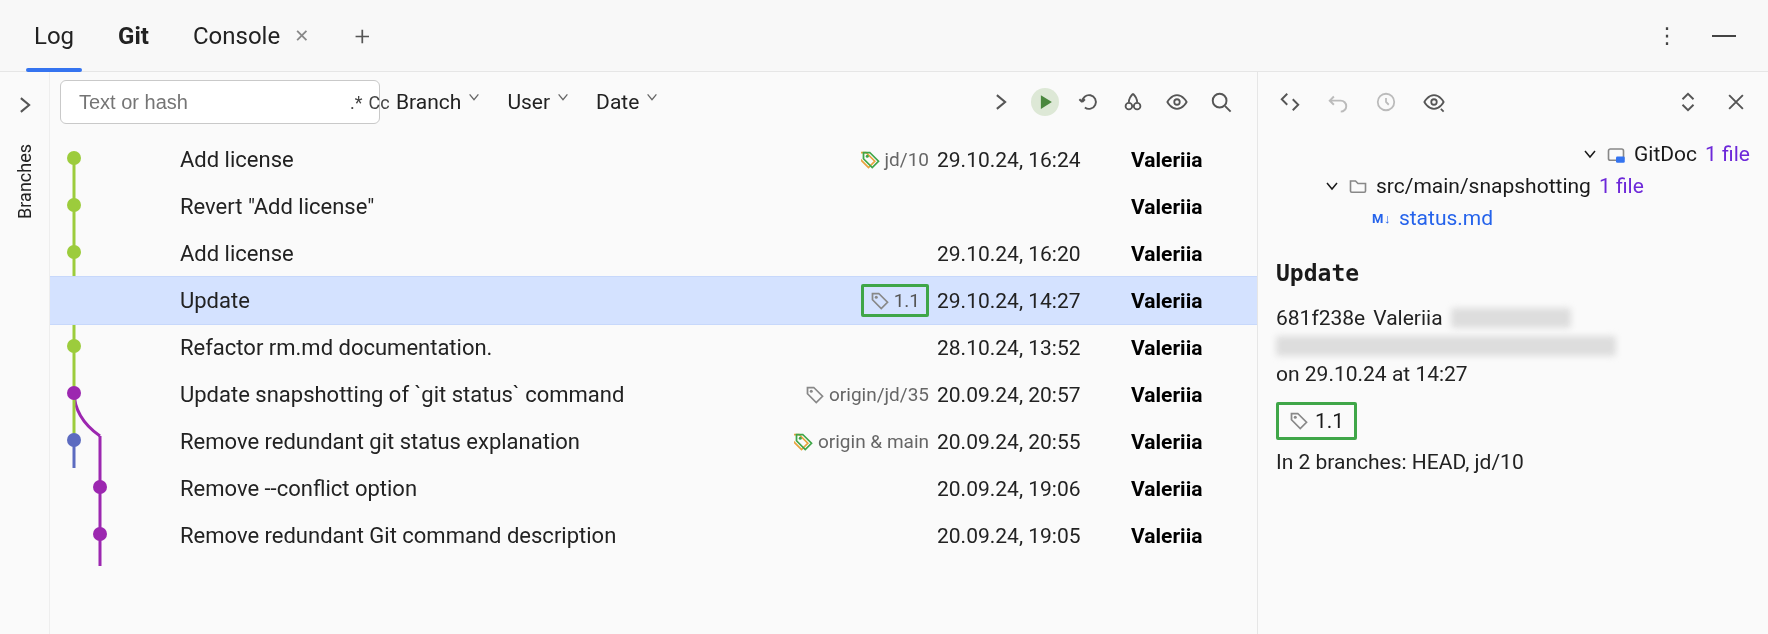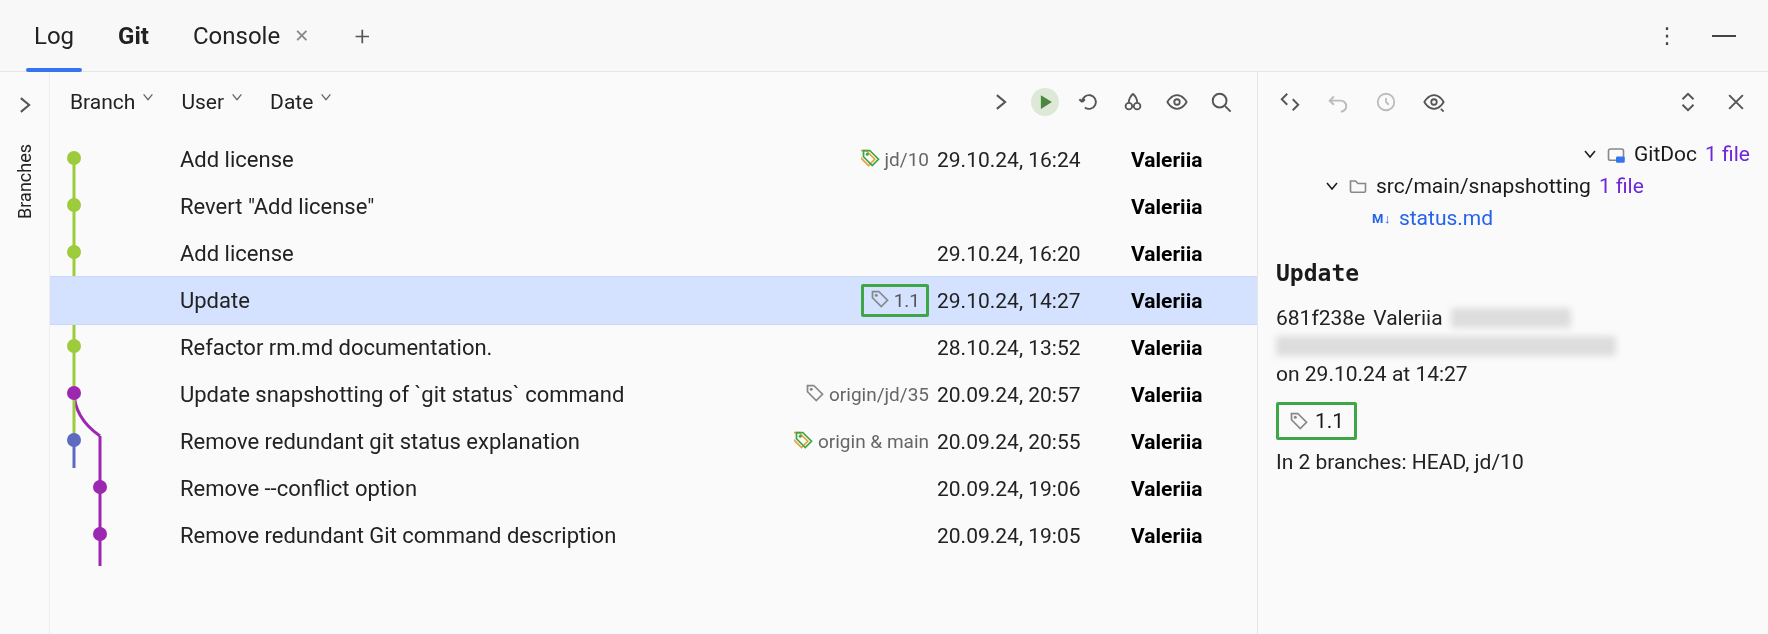--- a/index.html
+++ b/index.html
@@ -153,20 +153,21 @@
     color: #222;
     white-space: nowrap;
     overflow: hidden;
     text-overflow: ellipsis;
     display: flex;
     align-items: center;
     gap: 10px;
   }
   .row .labelchip {
     display: inline-flex;
+    align-items: center;
     gap: 4px;
     font-size: 19px;
     color: #666;
     margin-left: auto;
     margin-right: 8px;
   }
   .row .labelchip.hl {
     border: 3px solid #3fa648;
     padding: 2px 6px;
     border-radius: 2px;
@@ -263,20 +264,32 @@
     <div class="expand-ico">
       <svg viewBox="0 0 16 16">
           <path d="M5 3l6 5-6 5" fill="none" stroke="currentColor" stroke-width="1.5"></path>
         </svg>
     </div>
     <div class="branches-label">Branches</div>
   </div>
 
   <div class="log-panel">
     <div class="filterbar">
+      <div class="searchbox">
+        <svg viewBox="0 0 16 16">
+            <circle cx="7" cy="7" r="5" fill="none" stroke="currentColor" stroke-width="1.5"></circle>
+            <line x1="11" y1="11" x2="15" y2="15" stroke="currentColor" stroke-width="1.5"></line>
+          </svg>
+        <svg viewBox="0 0 10 10" style="width:10px;height:10px;color:#666;margin-left:-2px">
+            <path d="M1 3l4 4 4-4" fill="none" stroke="currentColor" stroke-width="1.2"></path>
+          </svg>
+        <input type="text" placeholder="Text or hash" style="">
+        <span class="regex">.*</span>
+        <span class="cc">Cc</span>
+      </div>
       <div class="filter-dd">
         <span>Branch</span>
         <svg class="chev-s" viewBox="0 0 16 16">
             <path d="M3 5l5 6 5-6" fill="none" stroke="currentColor" stroke-width="1.5"></path>
           </svg>
       </div>
       <div class="filter-dd">
         <span>User</span>
         <svg class="chev-s" viewBox="0 0 16 16">
             <path d="M3 5l5 6 5-6" fill="none" stroke="currentColor" stroke-width="1.5"></path>

